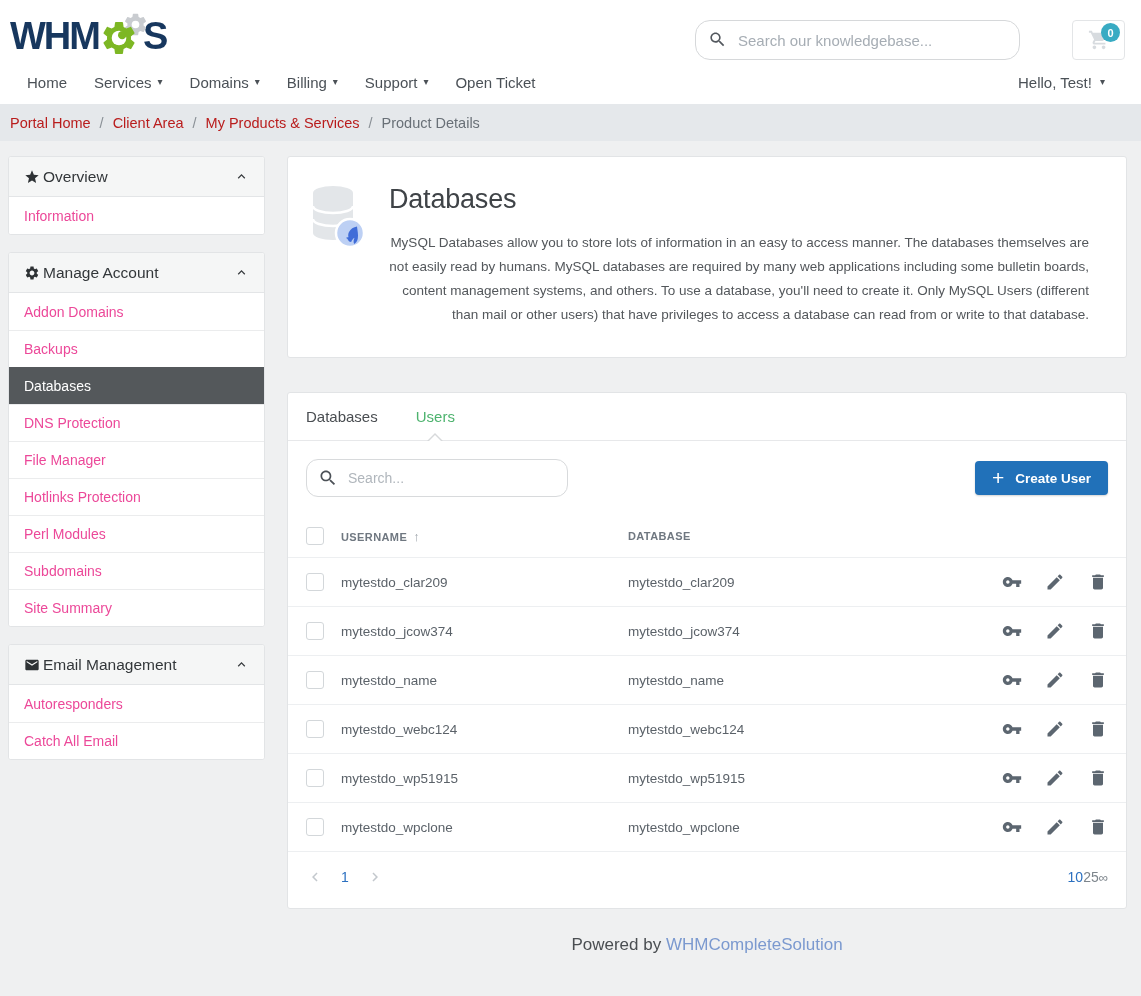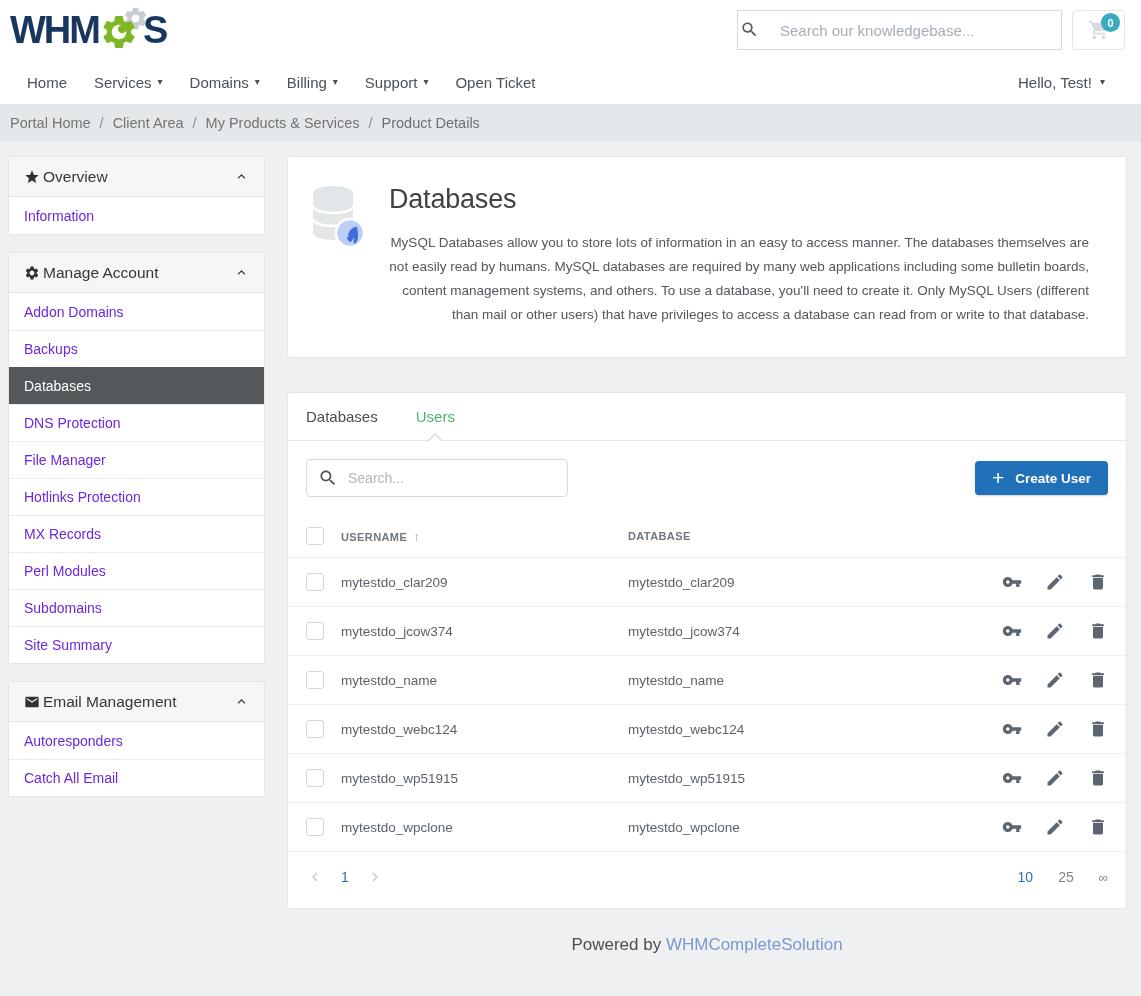--- a/index.html
+++ b/index.html
@@ -6,69 +6,69 @@
   html,body { margin:0; padding:0; }
   body {
     width:1141px; height:996px; overflow:hidden;
     background:#eff0f1;
     font-family:"Liberation Sans", sans-serif;
     -webkit-font-smoothing:antialiased;
   }
   svg { display:block; }
 
   
-  .topbar { height:60px; background:#fff; display:flex; align-items:center; padding:0 16px 0 10px; }
+  .topbar { height:60px; background:#fff; display:flex; align-items:flex-end; padding:0 16px 0 10px;gap:32px; }
   .logo { display:flex; align-items:center; cursor:pointer; }
   .logo-txt { font-size:38px; font-weight:bold; color:#17375e; letter-spacing:-2px; line-height:1; }
   .logo-gear-wrap { position:relative; width:46px; height:48px; margin:0 -1px; }
   .gear-gray  { position:absolute; width:27px; height:27px; top:-1px; right:-5px; }
   .gear-green { position:absolute; width:40px; height:40px; left:1px; top:6px; }
 
   .kb-search { margin-left:auto; position:relative; width:325px; }
-  .kb-search input { width:100%; height:40px; border:1px solid #d6d8da; border-radius:0;
-    padding:0 12px 0 42px; font-size:15px; color:#555; outline:none; font-family:inherit; background:#fff;margin-left:10px; }
+  .kb-search input { width:100%; height:40px; border:1px solid #d6d8da; border-radius:15px;
+    padding:0 12px 0 42px; font-size:15px; color:#555; outline:none; font-family:inherit; background:#fff; }
   .kb-search input::placeholder { color:#a6adb4; }
   .kb-search .s-icon { position:absolute; left:13px; top:10px; width:19px; height:19px; fill:#53585e; }
 
   .cart-btn { margin-left:20px; width:53px; height:40px; border:1px solid #e3e5e7; border-radius:4px;
     background:#fff; position:relative; display:flex; align-items:center; justify-content:center; cursor:pointer; }
   .cart-btn .cart-icon { width:22px; height:22px; fill:#d7dbdf; }
   .cart-badge { position:absolute; top:2px; right:4px; min-width:19px; height:19px; padding:0 4px;
     background:#38abc3; color:#fff; border-radius:10px; font-size:11px; font-weight:bold;
     display:flex; align-items:center; justify-content:center; }
 
   
   .navbar { height:44px; background:#fff; display:flex; align-items:center; padding:0 36px 0 27px; }
   .nav-list { display:flex; gap:27px; list-style:none; margin:0; padding:0; }
   .nav-link { display:flex; align-items:center; gap:6px; font-size:15px; color:#4b5157; cursor:pointer; }
   .caret { font-size:10px; color:#4b5157; line-height:1; }
   .nav-user { margin-left:auto; display:flex; align-items:center; gap:8px; font-size:15px; color:#4b5157; cursor:pointer; }
 
   
   .breadcrumb-bar { height:37px; background:#e5e8eb; display:flex; align-items:center; gap:9px;
     padding:0 10px; font-size:14.5px; }
-  .bc-link { color:#737373; text-decoration:none; cursor:pointer; }
+  .bc-link { color:#b91c1c; text-decoration:none; cursor:pointer; }
   .bc-sep { color:#8a9096; }
   .bc-current { color:#697077; }
 
   
   .content { display:flex; gap:22px; padding:15px 14px 0 8px; align-items:flex-start; }
   .sidebar { width:257px; flex:none; display:flex; flex-direction:column; gap:17px; }
   .main { flex:1; min-width:0; display:flex; flex-direction:column; }
   .card, .panel { background:#fff; border:1px solid #e2e4e6; border-radius:3px; }
 
   
   .panel { overflow:hidden; }
   .panel-head { background:#f5f6f6; border-bottom:1px solid #e3e5e7; height:40px; padding:0 15px;
     display:flex; align-items:center; gap:3px; cursor:pointer; }
   .panel-title { font-size:15.5px; color:#33373a; }
   .head-icon { width:16px; height:16px; fill:#2e3235; flex:none; }
   .chev { width:15px; height:15px; fill:#383c3f; margin-left:auto; }
   .side-item { height:37px; padding:0 15px; display:flex; align-items:center;
-    font-size:14px; color:#6d28d9; border-top:1px solid #ebeced; cursor:pointer; background:#fff; }
+    font-size:14px; color:#ec4899; border-top:1px solid #ebeced; cursor:pointer; background:#fff; }
   .side-item:nth-of-type(2) { border-top:none; }
   .side-item.active { background:#54585b; color:#fff; border-top-color:#54585b; }
 
   
   .intro-card { display:flex; gap:20px; padding:25px 37px 30px 15px; }
   .db-icon { width:66px; height:70px; flex:none; }
   .intro-text h1 { margin:2px 0 16px; font-size:27px; font-weight:normal; color:#3f4347; letter-spacing:-0.2px; }
   .intro-text p { margin:0; font-size:13.5px; line-height:24px; color:#53575b;text-align:right; }
 
   
@@ -76,21 +76,21 @@
   .tabbar { display:flex; align-items:stretch; gap:38px; padding:0 18px; height:48px; border-bottom:1px solid #e7e8ea; }
   .tab { display:flex; align-items:center; font-size:15px; color:#4a4e52; cursor:pointer; position:relative; }
   .tab.active { color:#4db36e; }
   .tab.active::before { content:''; position:absolute; bottom:-1px; left:50%; margin-left:-8px;
     border-left:8px solid transparent; border-right:8px solid transparent; border-bottom:8px solid #d7d9db; }
   .tab.active::after { content:''; position:absolute; bottom:-2px; left:50%; margin-left:-7px;
     border-left:7px solid transparent; border-right:7px solid transparent; border-bottom:7px solid #fff; }
 
   .toolbar { display:flex; align-items:center; padding:18px; }
   .tbl-search { position:relative; width:262px; }
-  .tbl-search input { width:100%; height:38px; border:1px solid #d8dadc; border-radius:4px;
+  .tbl-search input { width:100%; height:38px; border:1px solid #d8dadc; border-radius:12px;
     padding:0 12px 0 41px; font-size:14px; color:#701a75; outline:none; font-family:inherit; }
   .tbl-search input::placeholder { color:#b0b6bc; }
   .tbl-search .s-icon { position:absolute; left:12px; top:9px; width:20px; height:20px; fill:#4c5157; }
   .create-btn { margin-left:auto; height:34px; padding:0 17px; background:#2171b9; color:#fff; border:none;
     border-radius:4px; font-family:inherit; font-size:13.5px; font-weight:bold; display:flex; align-items:center;
     gap:11px; cursor:pointer; box-shadow:0 1px 2px rgba(0,0,0,.18); }
   .create-btn .plus { font-size:21px; font-weight:normal; line-height:1; margin-top:-2px; }
 
   .thead { display:flex; align-items:center; padding:12px 18px; }
   .thead .hcol { font-size:11px; font-weight:bold; letter-spacing:.4px; color:#6f7780; }
@@ -103,21 +103,21 @@
   .trow { display:flex; align-items:center; height:49px; padding:0 18px; border-top:1px solid #edeff1;
     font-size:13.5px; color:#5b6269; }
   .action-icon svg { width:20px; height:20px; fill:#5c6670; }
   .action-icon { cursor:pointer; }
 
   .pager { display:flex; align-items:center; padding:16px 18px 22px; border-top:1px solid #edeff1; font-size:14px; }
   .pager-left { display:flex; align-items:center; gap:17px; }
   .pg-btn { cursor:pointer; }
   .pg-btn svg { width:18px; height:18px; fill:#c3c8cd; }
   .pg-num { color:#2b70c0; cursor:pointer; }
-  .pager-right { margin-left:auto; display:flex; align-items:center; gap:25px; color:#7d858c;justify-content:flex-end; }
+  .pager-right { margin-left:auto; display:flex; align-items:center; color:#7d858c;justify-content:flex-end; }
   .size-opt { cursor:pointer; }
   .size-opt.active { color:#2b70c0; }
   .size-opt.inf { font-size:13px; }
 
   .footer { text-align:center; padding:26px 0 10px; font-size:17px; color:#4a4e52; }
   .footer a { color:#7b99cf; text-decoration:none; cursor:pointer; }
 </style>
 </head>
 <body>
 
@@ -220,21 +220,20 @@
             <svg class="chev" viewBox="0 0 24 24">
               <path d="M7.41 15.41 12 10.83l4.59 4.58L18 14l-6-6-6 6z"></path>
             </svg>
           </div>
           <div class="side-item">Addon Domains</div>
           <div class="side-item">Backups</div>
           <div class="side-item active">Databases</div>
           <div class="side-item">DNS Protection</div>
           <div class="side-item">File Manager</div>
           <div class="side-item">Hotlinks Protection</div>
-          <div class="side-item">MX Records</div>
           <div class="side-item">Perl Modules</div>
           <div class="side-item">Subdomains</div>
           <div class="side-item">Site Summary</div>
         </section>
         <section class="panel">
           <div class="panel-head">
             <svg class="head-icon" viewBox="0 0 24 24">
               <path d="M20 4H4c-1.1 0-1.99.9-1.99 2L2 18c0 1.1.9 2 2 2h16c1.1 0 2-.9 2-2V6c0-1.1-.9-2-2-2zm0 4-8 5-8-5V6l8 5 8-5v2z"></path>
             </svg>
             <span class="panel-title">Email Management</span>

